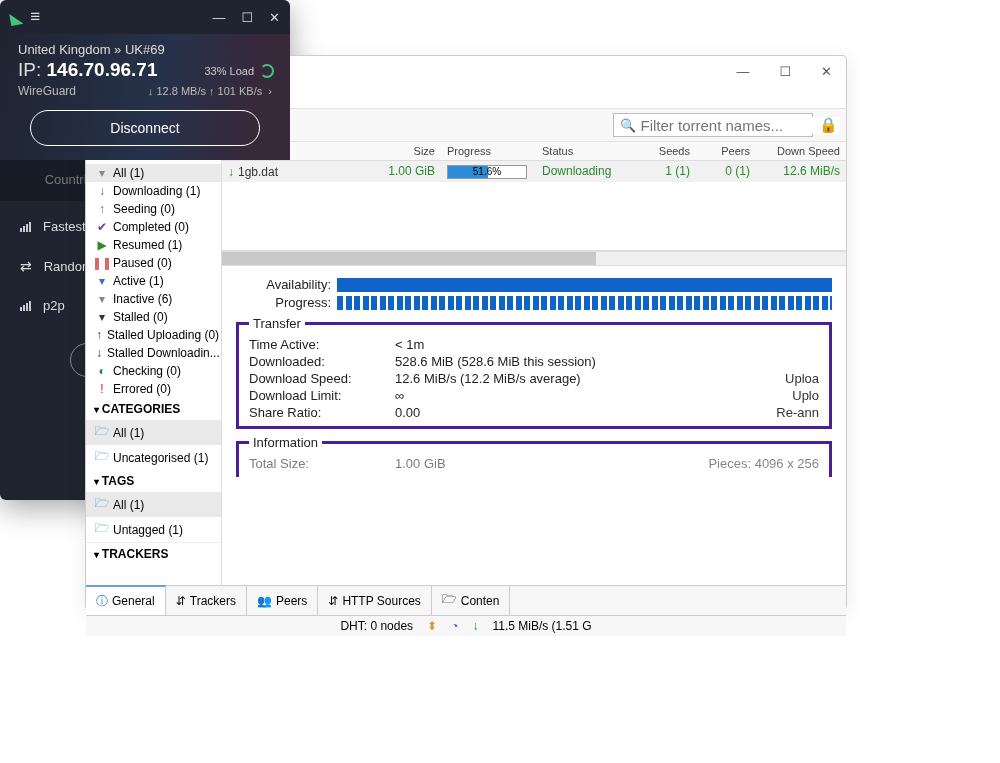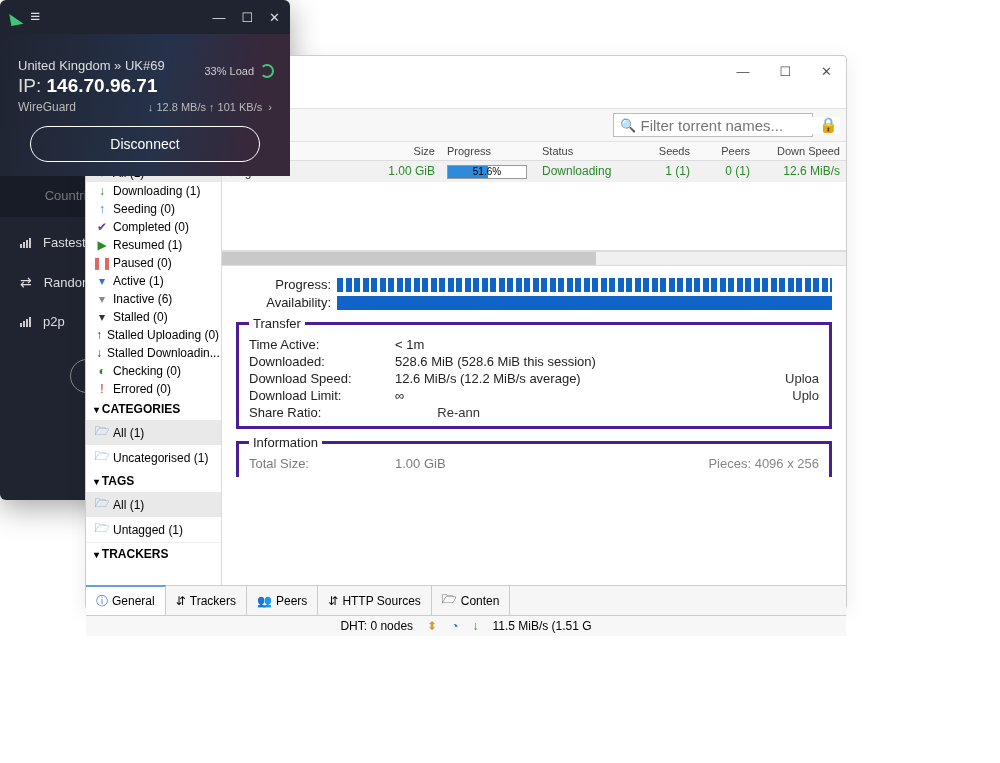--- a/index.html
+++ b/index.html
@@ -69,21 +69,21 @@
 
 
 .statusbar{display:flex; align-items:center; font-size:12px; padding:3px 10px; border-top:1px solid #ccc; background:#f7f7f7; gap:14px; justify-content:center;}
 
 
 .vpn{ left:625px; top:190px; width:290px; height:500px; background:#1f2430; border-radius:6px; box-shadow:0 8px 30px rgba(0,0,0,.35); color:#ddd; font-size:13px; overflow:hidden;}
 .vpn .vtitle{display:flex; align-items:center; height:34px; padding:0 10px;}
 .vpn .vtitle .vmenu{font-size:17px; margin-left:8px; cursor:pointer;}
 .vpn .vtitle .vctrls{margin-left:auto; display:flex; gap:16px; font-size:13px;}
 .vpn .vtitle .vctrls span{cursor:pointer;}
-.vpn .hero{padding:24px 18px 14px; background:linear-gradient(100deg,#1f2430 0%,#26324a 55%,#37283a 85%); position:relative;}
+.vpn .hero{padding:8px 18px 14px; background:linear-gradient(100deg,#1f2430 0%,#26324a 55%,#37283a 85%); position:relative;}
 .vpn .loc{font-size:13px;}
 .vpn .ip{font-size:19px; margin-top:2px;}
 .vpn .ip b{color:#fff;}
 .vpn .wg{font-size:12px; color:#bbb; margin-top:3px; display:flex; align-items:center;}
 .vpn .wg .spd{margin-left:auto; font-size:11px;}
 .vpn .loadrow{position:absolute; right:16px; top:30px; font-size:11px; color:#ccc; display:flex; align-items:center; gap:6px;}
 .vpn .ring{width:14px; height:14px; border:2px solid #3ec77a; border-left-color:transparent; border-radius:50%; display:inline-block;}
 .vpn .disc{margin:12px auto 0; display:block; width:230px; height:36px; border:1.5px solid #fff; border-radius:20px; background:transparent; color:#fff; font-size:14px; cursor:pointer;}
 .vpn .tabs{display:flex; background:#181c26;}
 .vpn .tabs .t{flex:1; text-align:center; padding:12px 0; color:#777; cursor:pointer;}
@@ -237,27 +237,27 @@
           <div class="cell col-peers green">0 (1)</div>
           <div class="cell col-down green">12.6 MiB/s</div>
         </div>
       </div>
       <div class="hscroll">
           <div class="thumb"></div>
         </div>
 
       <div class="detail">
         <div class="lrow">
+            <div class="lab">Availability:</div>
+            <div class="abar"></div>
+          </div>
+        <div class="lrow">
             <div class="lab">Progress:</div>
             <div class="pbar-stripe"></div>
           </div>
-        <div class="lrow">
-            <div class="lab">Availability:</div>
-            <div class="abar"></div>
-          </div>
         <fieldset class="transfer">
           <legend>Transfer</legend>
           <div class="tline">
               <div class="k">Time Active:</div>
               <div class="v">&lt; 1m</div>
             </div>
           <div class="tline">
               <div class="k">Downloaded:</div>
               <div class="v">528.6 MiB (528.6 MiB this session)</div>
             </div>
@@ -266,20 +266,21 @@
               <div class="v">12.6 MiB/s (12.2 MiB/s average)</div>
               <div class="r">Uploa</div>
             </div>
           <div class="tline">
               <div class="k">Download Limit:</div>
               <div class="v">∞</div>
               <div class="r">Uplo</div>
             </div>
           <div class="tline">
               <div class="k">Share Ratio:</div>
+              <div class="v">0.00</div>
               <div class="r">Re-ann</div>
             </div>
         </fieldset>
         <fieldset class="transfer" style="margin-top:6px; border-bottom:none;">
           <legend>Information</legend>
           <div class="tline" style="opacity:.6">
               <div class="k">Total Size:</div>
               <div class="v">1.00 GiB</div>
               <div class="r" style="width:140px">Pieces: 4096 x 256</div>
             </div>

